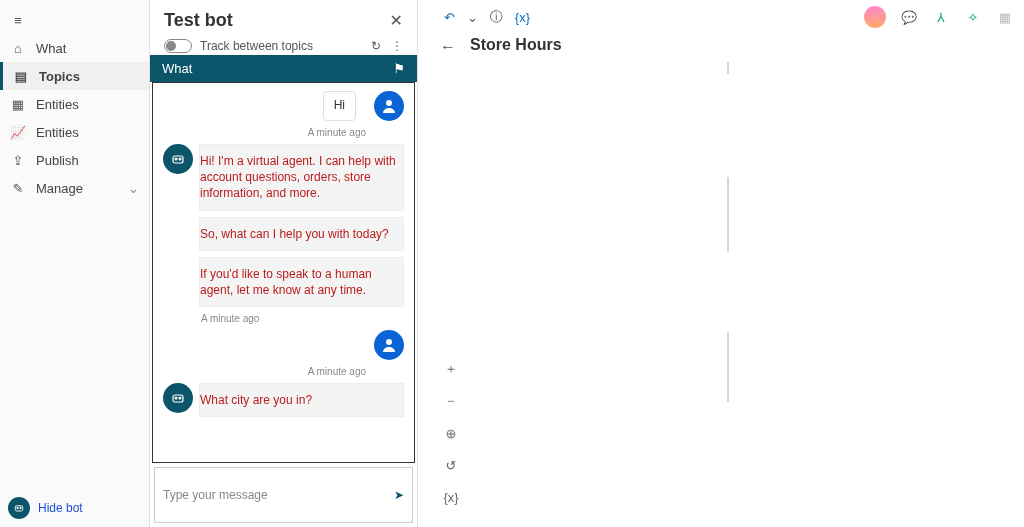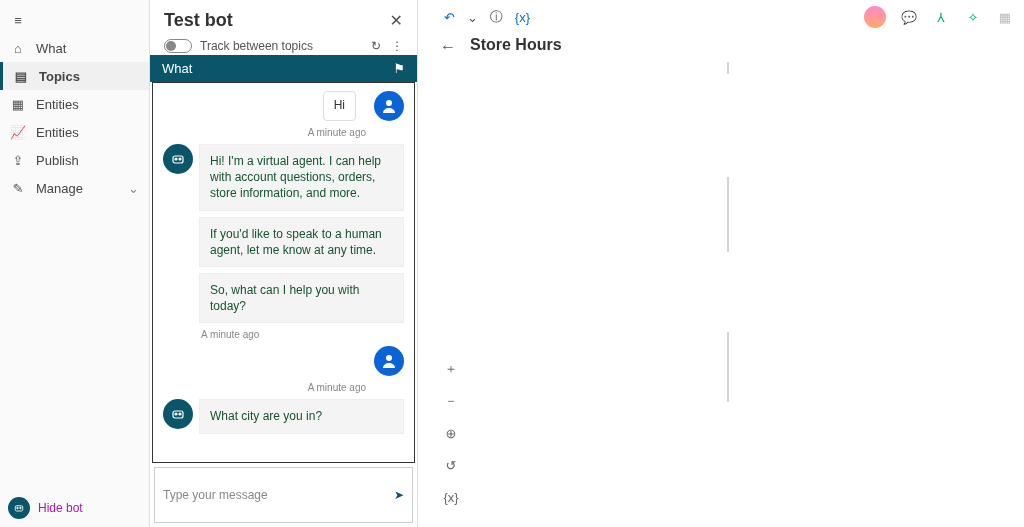--- a/index.html
+++ b/index.html
@@ -19,34 +19,34 @@
 .chat-body{flex:1;overflow:auto;padding:8px 10px;border:1px solid #333;margin:0 2px}
 .row{margin-bottom:6px}
 .u-row{display:flex;justify-content:flex-end;gap:18px}
 .u-bub{background:#fff;border:1px solid #ddd;border-radius:4px;padding:6px 10px;font-size:12px}
 .avatar-u{width:30px;height:30px;border-radius:50%;background:#0a64d6;display:flex;align-items:center;justify-content:center}
 .ts{font-size:10px;color:#888;text-align:right;margin:2px 38px 6px 0}
 .ts-l{font-size:10px;color:#888;margin:2px 0 6px 38px}
 .b-row{display:flex;align-items:flex-start;gap:6px}
 .avatar-b{width:30px;height:30px;border-radius:50%;background:#0b556a;display:flex;align-items:center;justify-content:center;flex-shrink:0}
 .b-stack{display:flex;flex-direction:column;gap:6px;flex:1}
-.b-bub{background:#f4f4f4;border:1px solid #eee;border-radius:0;padding:8px 10px;font-size:12px;color:#14532d;line-height:1.35}
+.b-bub{background:#f4f4f4;border:1px solid #eee;border-radius:0;padding:8px 0;font-size:12px;color:#b91c1c;line-height:1.35}
 .chat-input{border:1px solid #ccc;display:flex;align-items:center;padding:20px 8px;margin:4px;color:#888;font-size:12px}
 .canvas{flex:1;position:relative;background:#fff;overflow:hidden}
 .top-icons{position:absolute;top:6px;right:10px;display:flex;gap:14px;align-items:center}
 .top-icons .ic{width:18px;height:18px;display:flex;align-items:center;justify-content:center;color:#0a7;cursor:pointer}
 .avatar-img{width:22px;height:22px;border-radius:50%;background:linear-gradient(#f8c,#fa6)}
 .tool-left{position:absolute;top:8px;left:26px;display:flex;align-items:center;gap:12px;color:#0b70c0}
 .bc{position:absolute;top:36px;left:22px;display:flex;align-items:center;gap:14px}
 .bc-arrow{font-size:16px;color:#555;cursor:pointer}
 .bc-title{font-size:16px;font-weight:600}
 .zoom{position:absolute;left:24px;top:360px;display:flex;flex-direction:column;gap:14px;color:#666}
 .zoom div{width:18px;height:18px;display:flex;align-items:center;justify-content:center;cursor:pointer;font-size:13px}
 svg.line{position:absolute;top:62px;left:0;pointer-events:none}
-.hide-bot{position:absolute;bottom:8px;left:8px;display:flex;align-items:center;gap:8px;font-size:12px;color:#a21caf}
+.hide-bot{position:absolute;bottom:8px;left:8px;display:flex;align-items:center;gap:8px;font-size:12px;color:#1d4ed8}
 .hide-bot .c{width:22px;height:22px;border-radius:50%;background:#0b556a;display:flex;align-items:center;justify-content:center}
 </style>
 </head>
 <body>
 
 <div class="cols">
 <div class="nav">
 <div class="nav-btn">
         <span class="nav-ic">≡</span>
       </div>
@@ -108,22 +108,22 @@
 <div class="b-row row">
           <span class="avatar-b">
             <svg width="16" height="16" viewBox="0 0 16 16" fill="none" stroke="#fff" stroke-width="1.2">
               <rect x="3" y="5" width="10" height="7" rx="2"></rect>
               <circle cx="6" cy="8" r="1" fill="#fff"></circle>
               <circle cx="10" cy="8" r="1" fill="#fff"></circle>
             </svg>
           </span>
 <div class="b-stack">
 <div class="b-bub">Hi! I'm a virtual agent. I can help with account questions, orders, store information, and more.</div>
+<div class="b-bub">So, what can I help you with today?</div>
 <div class="b-bub">If you'd like to speak to a human agent, let me know at any time.</div>
-<div class="b-bub">So, what can I help you with today?</div>
 </div>
         </div>
 <div class="ts-l">A minute ago</div>
 <div class="u-row row">
           <span class="avatar-u">
             <svg width="16" height="16" viewBox="0 0 16 16">
               <circle cx="8" cy="5" r="3" fill="#fff"></circle>
               <path d="M2 15c0-3 3-5 6-5s6 2 6 5" fill="#fff"></path>
             </svg>
           </span>

